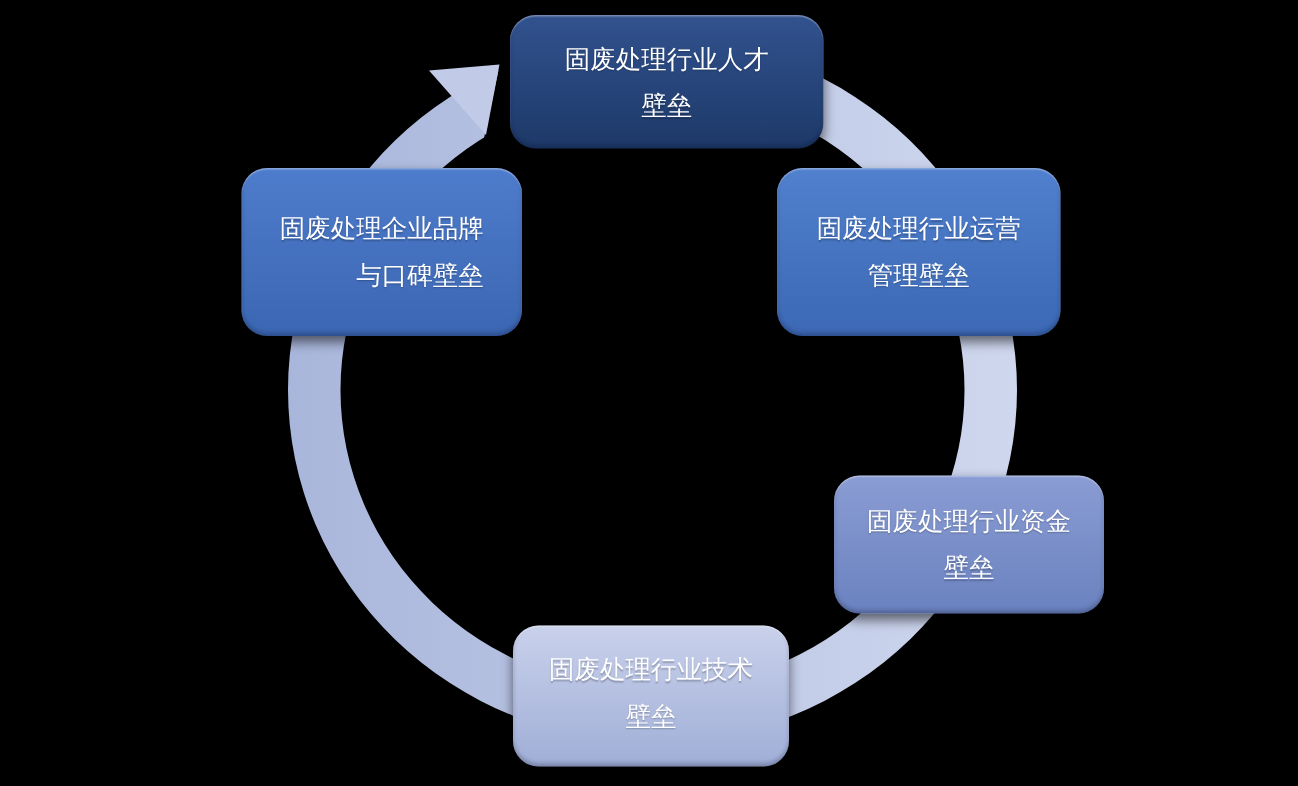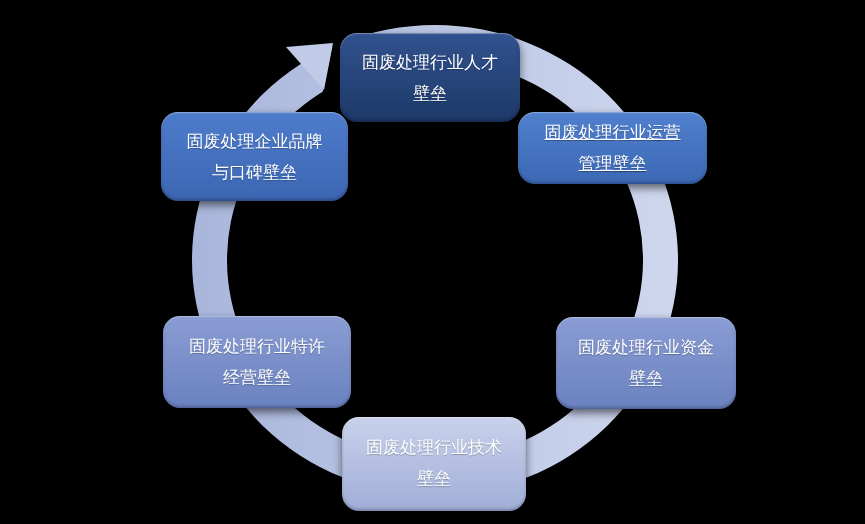--- a/index.html
+++ b/index.html
@@ -56,43 +56,39 @@
     </defs>
 
     <path fill="url(#ringGrad)" fill-rule="evenodd" d="M 192 260 a 243 235 0 1 0 486 0 a 243 235 0 1 0 -486 0 Z
              M 227 260 a 208 200 0 1 0 416 0 a 208 200 0 1 0 -416 0 Z"></path>
 
     <polygon points="335,34 321,100 352,106 352,28" fill="#000000"></polygon>
 
     <polygon points="333,43 286,47 324,90" fill="#c1cae7"></polygon>
   </svg>
 
-  <div class="node" style="left: 340px; top: 10px; width: 180px; height: 89px; background-image: linear-gradient(rgb(50, 82, 143), rgb(29, 57, 104)); margin-top: 23px;">
+  <div class="node" style="left: 340px; top: 10px; width: 209px; height: 89px; background-image: linear-gradient(rgb(50, 82, 143), rgb(29, 57, 104));">
     <span class="label">固废处理行业人才
 壁垒</span>
   </div>
 
-  <div class="node" style="left: 518px; top: 112px; width: 189px; height: 72px; background-image: linear-gradient(rgb(80, 128, 206), rgb(60, 104, 180)); text-decoration: underline;">
+  <div class="node" style="left: 518px; top: 112px; width: 189px; height: 112px; background-image: linear-gradient(rgb(80, 128, 206), rgb(60, 104, 180));">
     <span class="label">固废处理行业运营
 管理壁垒</span>
   </div>
 
   <div class="node" style="left: 556px; top: 317px; width: 180px; height: 92px; background-image: linear-gradient(rgb(138, 156, 211), rgb(106, 130, 192));">
     <span class="label">固废处理行业资金
 壁垒</span>
   </div>
 
   <div class="node" style="left: 342px; top: 417px; width: 184px; height: 94px; background-image: linear-gradient(rgb(201, 209, 235), rgb(160, 174, 215)); font-family: Liberation Mono, monospace;">
     <span class="label">固废处理行业技术
 壁垒</span>
   </div>
 
-  <div class="node" style="left: 163px; top: 316px; width: 188px; height: 92px; background-image: linear-gradient(rgb(138, 156, 211), rgb(106, 130, 192));">
-    <span class="label">固废处理行业特许
-经营壁垒</span>
-  </div>
 
-  <div class="node" style="left: 161px; top: 112px; width: 187px; height: 89px; background-image: linear-gradient(rgb(78, 124, 204), rgb(59, 102, 178));">
+  <div class="node" style="left: 161px; top: 112px; width: 187px; height: 112px; background-image: linear-gradient(rgb(78, 124, 204), rgb(59, 102, 178)); text-align: right;">
     <span class="label">固废处理企业品牌
 与口碑壁垒</span>
   </div>
 
 </div>
 
 </body></html>

